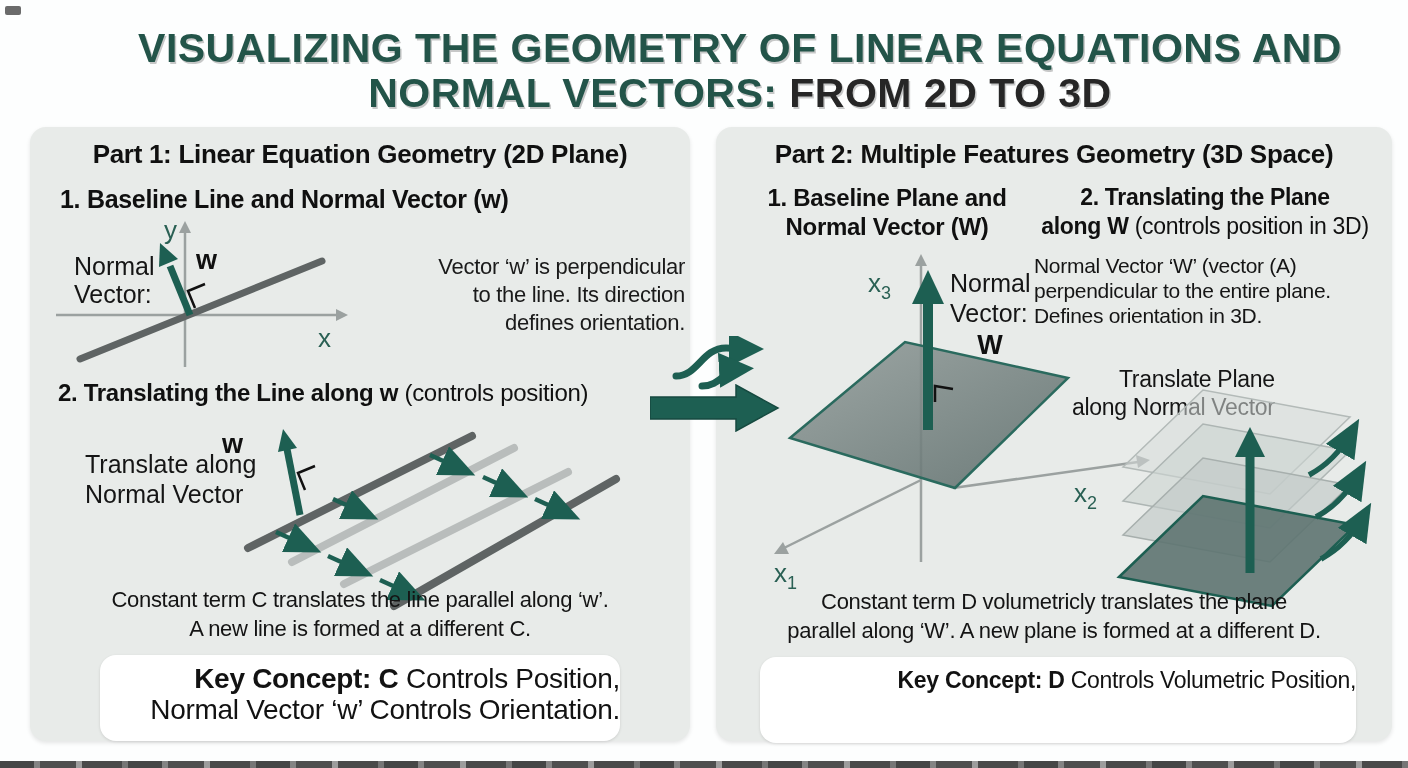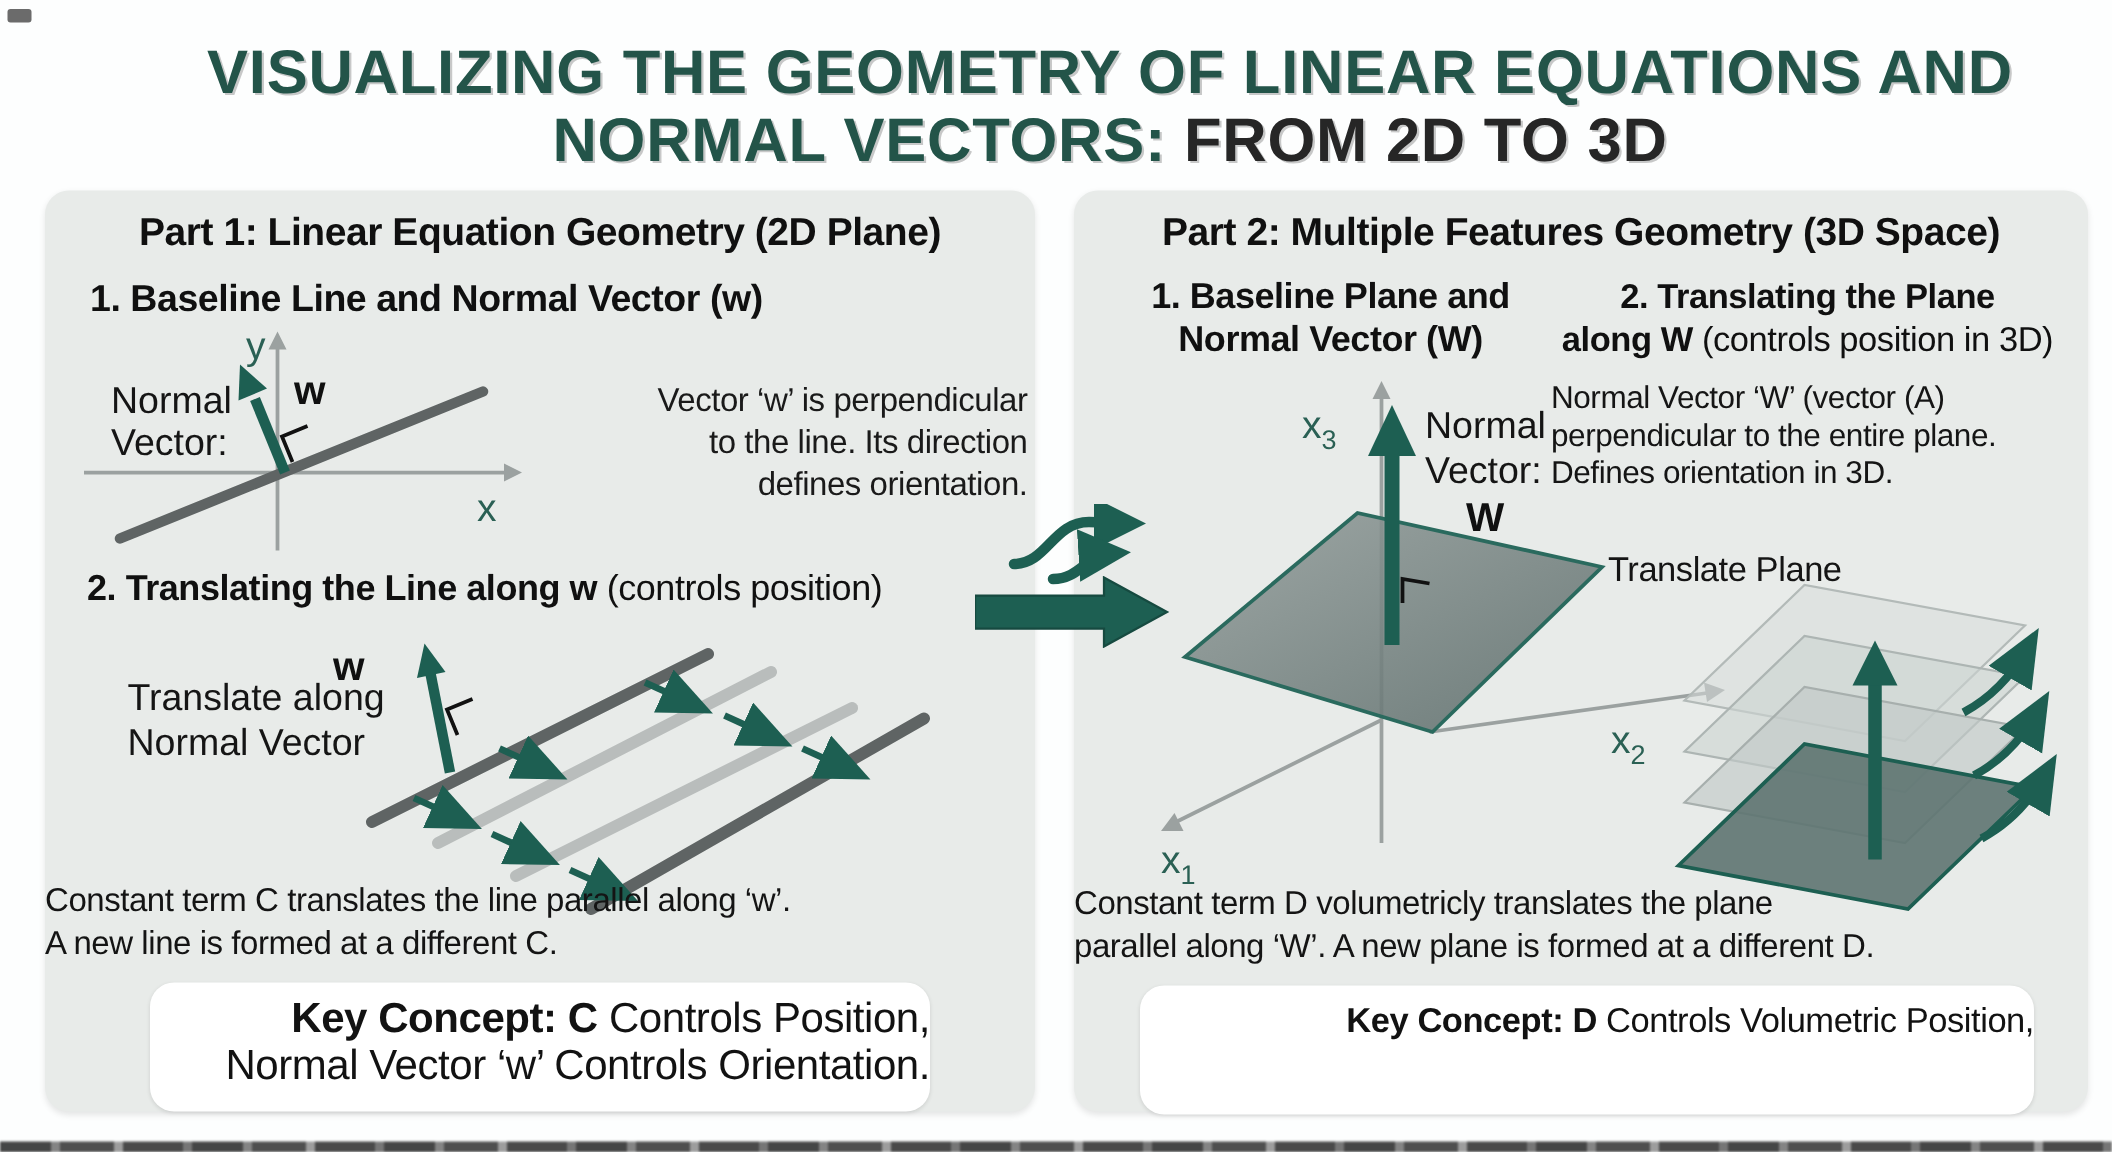--- a/index.html
+++ b/index.html
@@ -11,21 +11,21 @@
          box-shadow:0 2px 4px rgba(0,0,0,0.10);}
   #panel-left{left:30px;width:660px;}
   #panel-right{left:716px;width:676px;}
   .page-title{width:100%;text-align:center;font-weight:bold;font-size:41px;line-height:45px;
               letter-spacing:0.5px;text-shadow:1.5px 1.5px 0 rgba(40,40,40,0.25);padding-left:36px;}
   .teal{color:#235449;}
   .darktitle{color:#262626;}
   .panel-title{width:100%;text-align:center;font-weight:bold;font-size:26px;color:#101010;}
   .sec-head{font-weight:bold;font-size:25px;color:#101010;}
   .body-cap{font-size:22px;line-height:28px;color:#1a1a1a;}
-  .footer-txt{width:100%;text-align:left;font-size:22px;line-height:29px;color:#141414;}
+  .footer-txt{width:100%;text-align:center;font-size:22px;line-height:29px;color:#141414;}
   .keybox{background:#ffffff;border-radius:16px;text-align:center;
           box-shadow:0 1px 3px rgba(0,0,0,0.12);}
   .keybox .kb-line{font-size:28px;line-height:31px;color:#121212;}
   svg text{font-family:"Liberation Sans", sans-serif;}
   .axis-label{fill:#2a6054;font-size:26px;}
   .axis-sub{fill:#2a6054;font-size:18px;}
   .diagram-label{fill:#151515;font-size:25px;}
   .w-label{fill:#101010;font-size:27px;font-weight:bold;}
   #bottom-strip{left:0;top:761px;width:1408px;height:7px;opacity:0.85;filter:blur(0.6px);
      background:repeating-linear-gradient(90deg,#262626 0 34px,#6f6f6f 34px 40px,#313131 40px 76px,#8d8d8d 76px 82px,#2b2b2b 82px 122px,#5f5f5f 122px 128px);}
@@ -173,20 +173,21 @@
     </svg>
 
     <div class="abs txt" style="left:318px;top:126px;width:354px;text-align:left;font-size:21px;line-height:25px;color:#151515;">
       <div>Normal Vector ‘W’ (vector (A)</div>
       <div>perpendicular to the entire plane.</div>
       <div>Defines orientation in 3D.</div>
     </div>
 
     <div class="abs txt" style="left:356px;top:238px;font-size:23px;line-height:28px;color:#151515;">
       <div>Translate Plane</div>
+      <div>along Normal Vector</div>
     </div>
 
     <svg class="abs" style="left:395px;top:248px;" width="285" height="300" viewBox="0 0 285 300">
       <defs>
         <marker id="sArr" orient="auto" markerWidth="8" markerHeight="7" refX="4" refY="3" markerUnits="strokeWidth">
           <path d="M0,0 L7,3 L0,6 Z" fill="#1d5f52"></path>
         </marker>
       </defs>
       <polygon points="12,92 92,15 239,42 159,119" fill="#d7dddb" fill-opacity="0.55" stroke="#b3bab8" stroke-width="1.5"></polygon>
       <polygon points="12,126 92,49 239,76 159,153" fill="#ccd3d1" fill-opacity="0.60" stroke="#adb5b3" stroke-width="1.5"></polygon>

